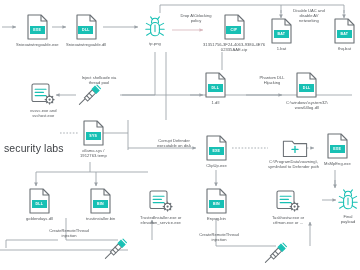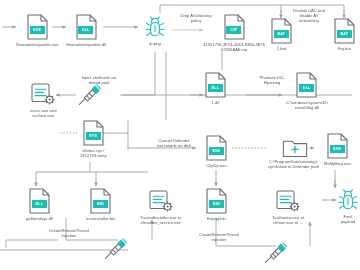--- a/index.html
+++ b/index.html
@@ -138,20 +138,21 @@
 
       <path d="M216,218 L216,246" stroke="#9aa0a6"></path>
       <line x1="216" y1="246" x2="276" y2="246" stroke="#9aa0a6"></line>
       <path d="M0,250 L128,250" stroke="#9aa0a6"></path>
       <line x1="310" y1="246" x2="310" y2="222" marker-end="url(#ah)"></line>
 
       <line x1="322" y1="200" x2="336" y2="200" marker-end="url(#ah)"></line>
     </g>
   </svg>
 
+  <div id="watermark">security labs</div>
 
   <div class="node" style="left:16px;top:14px;">
     <div class="fileicon">
       <svg width="21" height="26" viewBox="0 0 21 26">
           <path d="M1,1 H14 L20,7 V25 H1 Z" fill="#fff" stroke="#6b7075" stroke-width="1.1" stroke-linejoin="round"></path>
           <path d="M14,1 V7 H20" fill="none" stroke="#6b7075" stroke-width="1.1" stroke-linejoin="round"></path>
         </svg>
       <div class="ftag">EXE</div>
     </div>
     <div class="cap">Snieoatwtregoable.exe</div>

